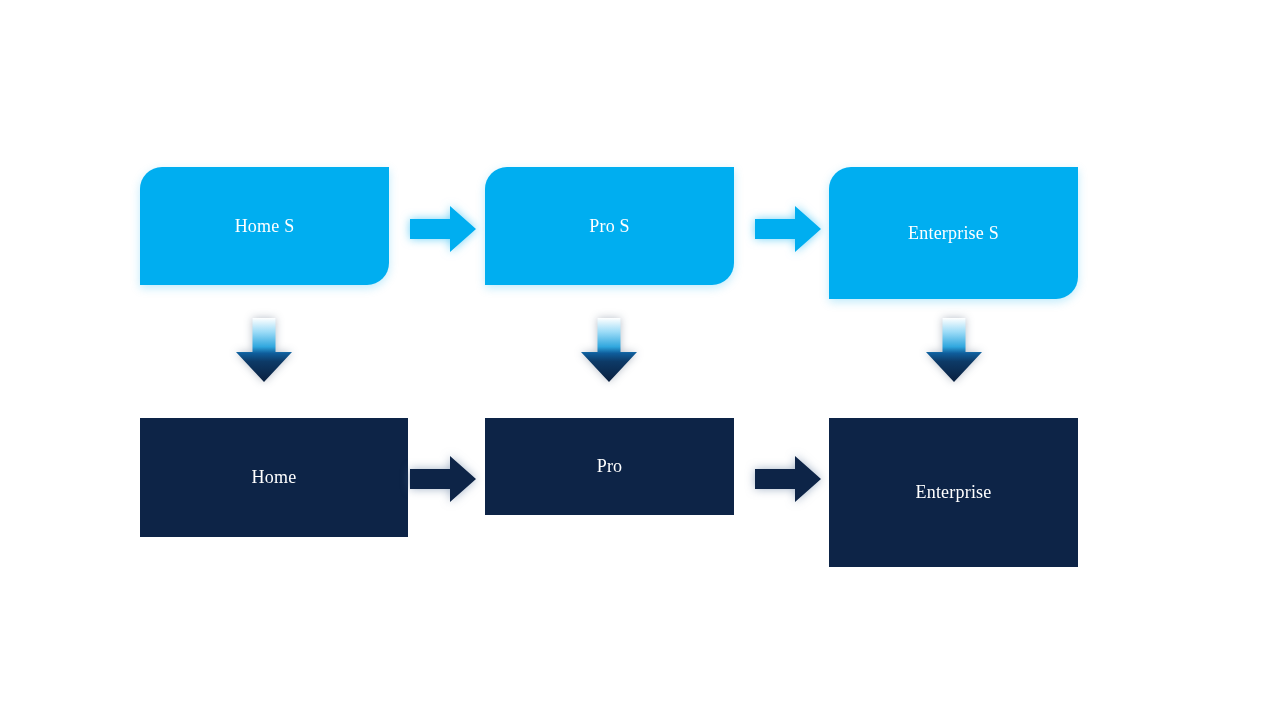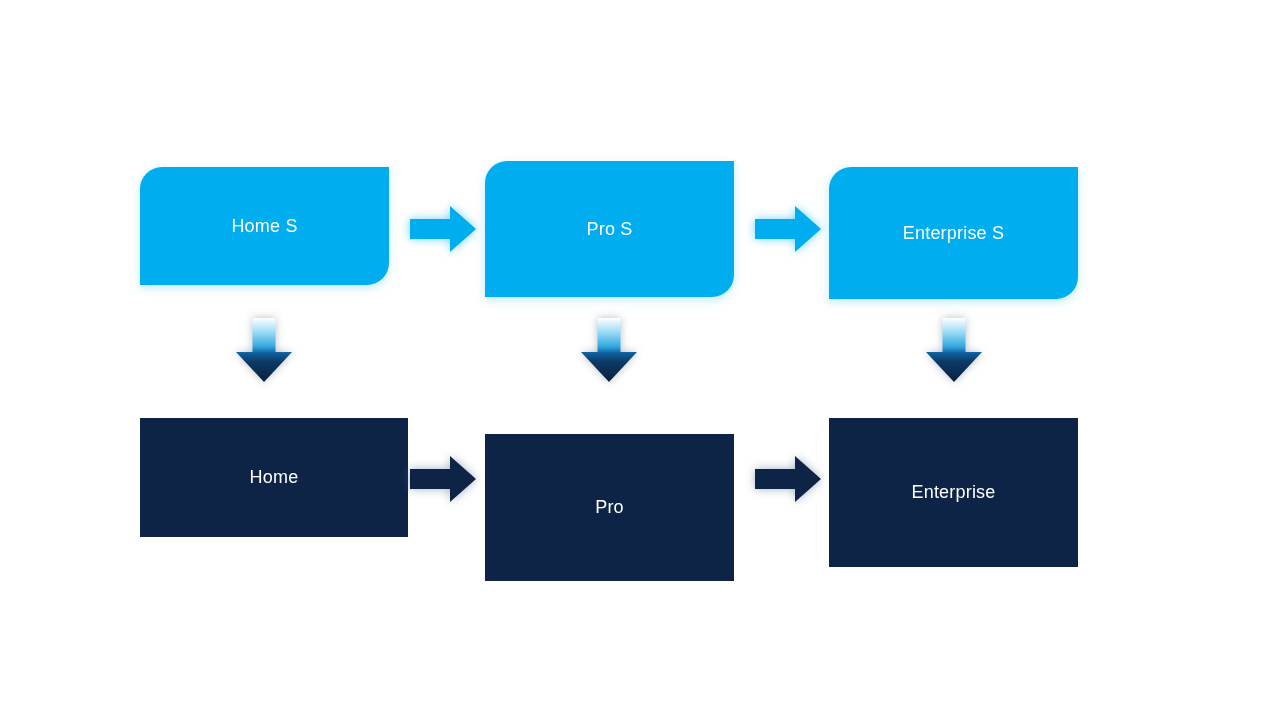--- a/index.html
+++ b/index.html
@@ -22,20 +22,21 @@
   }
   .box{
     position:absolute;
     display:flex;
     align-items:center;
     justify-content:center;
     color:var(--text);
     font-size:18px;
     letter-spacing:0.2px;
     text-align:center;
+    font-family:Liberation Serif, serif;
   }
   .box.cyan{
     background:var(--cyan);
     border-radius:22px 0 22px 0;
     box-shadow:0 3px 10px rgba(0,174,240,0.25);
   }
   .box.navy{
     background:var(--navy);
   }
   .arrow{
@@ -46,25 +47,25 @@
     filter:drop-shadow(0 0 5px rgba(0,174,240,0.55));
   }
   .arrow.navy-glow svg{
     filter:drop-shadow(0 0 5px rgba(73,103,143,0.5));
   }
   .arrow.down-glow svg{
     filter:drop-shadow(0 0 4px rgba(13,36,71,0.3));
   }
   
   #node-home-s      {left:140px; top:167px; width:249px; height:118px;}
-  #node-pro-s       {left:485px; top:161px; width:249px; height:136px;}
+  #node-pro-s       {left:485px; top:167px; width:249px; height:118px;}
   #node-enterprise-s{left:829px; top:167px; width:249px; height:132px;}
   
   #node-home        {left:140px; top:418px; width:268px; height:119px;}
-  #node-pro         {left:485px; top:418px; width:249px; height:147px;margin-top:16px;}
+  #node-pro         {left:485px; top:418px; width:249px; height:97px;}
   #node-enterprise  {left:829px; top:418px; width:249px; height:149px;}
   
   #arrow-top-1   {left:410px; top:206px;}
   #arrow-top-2   {left:755px; top:206px;}
   #arrow-bottom-1{left:410px; top:456px;}
   #arrow-bottom-2{left:755px; top:456px;}
   
   #arrow-down-1{left:236px; top:318px;}
   #arrow-down-2{left:581px; top:318px;}
   #arrow-down-3{left:926px; top:318px;}

